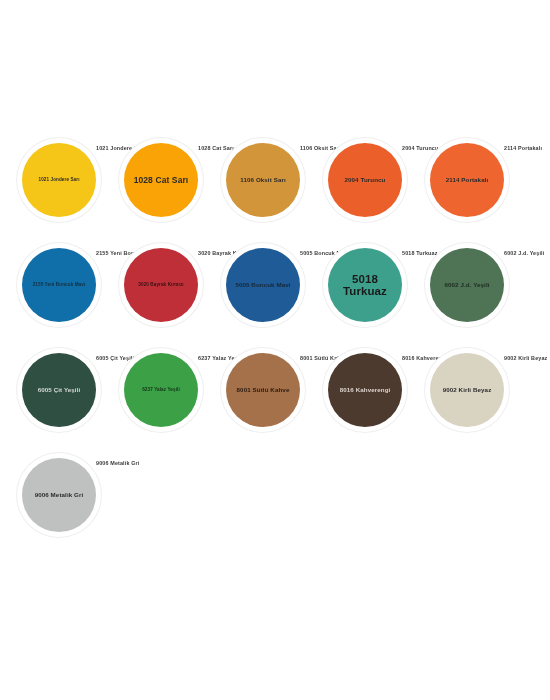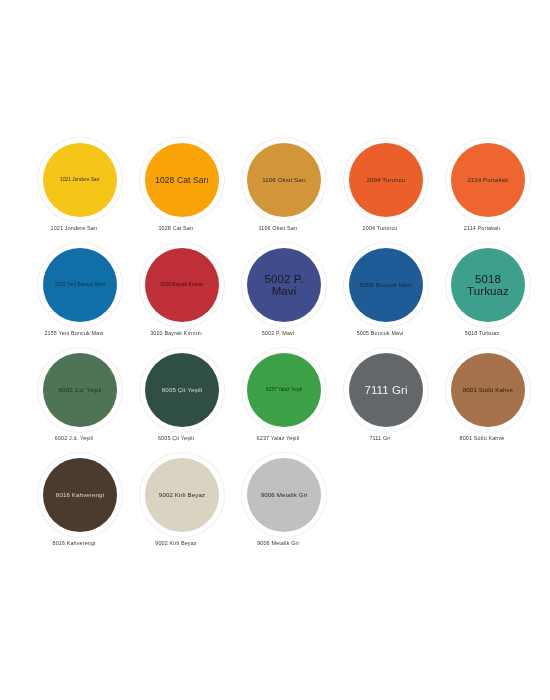--- a/index.html
+++ b/index.html
@@ -31,24 +31,25 @@
     display: grid;
     grid-template-columns: repeat(5, 102px);
     grid-auto-rows: 105px;
     column-gap: 0px;
     row-gap: 0px;
   }
   .cell {
     width: 102px;
     height: 105px;
     display: flex;
-    flex-direction: column;
-    align-items: flex-end;
+    flex-direction: row;
+    align-items: flex-start;
     justify-content: flex-start;
     box-sizing: border-box;
+    font-weight: bold;
   }
   .cell.empty {
     visibility: hidden;
   }
   .chip-wrap {
     width: 88px;
     height: 80px;
     display: flex;
     align-items: center;
     justify-content: center;
@@ -144,28 +145,20 @@
       <div class="cell">
         <div class="chip-wrap">
           <div class="chip t-xs" style="background: rgb(190, 47, 56);">
             <span class="chip-label" style="color: rgb(58, 16, 19);">3020 Bayrak Kırmızı</span>
           </div>
         </div>
         <div class="caption">3020 Bayrak Kırmızı</div>
       </div>
       <div class="cell">
         <div class="chip-wrap">
-          <div class="chip t-lg" style="background: rgb(63, 77, 140);">
-            <span class="chip-label" style="color: rgb(26, 26, 26);">5002 P. Mavi</span>
-          </div>
-        </div>
-        <div class="caption">5002 P. Mavi</div>
-      </div>
-      <div class="cell">
-        <div class="chip-wrap">
           <div class="chip t-sm" style="background: rgb(31, 91, 150);">
             <span class="chip-label" style="color: rgb(23, 39, 58);">5005 Boncuk Mavi</span>
           </div>
         </div>
         <div class="caption">5005 Boncuk Mavi</div>
       </div>
       <div class="cell">
         <div class="chip-wrap">
           <div class="chip t-lg" style="background: rgb(61, 160, 140);">
             <span class="chip-label" style="color: rgb(26, 26, 26);">5018 Turkuaz</span>
@@ -189,28 +182,20 @@
         </div>
         <div class="caption">6005 Çit Yeşili</div>
       </div>
       <div class="cell">
         <div class="chip-wrap">
           <div class="chip t-xs" style="background: rgb(59, 160, 70);">
             <span class="chip-label" style="color: rgb(22, 51, 26);">6237 Yalaz Yeşili</span>
           </div>
         </div>
         <div class="caption">6237 Yalaz Yeşili</div>
-      </div>
-      <div class="cell">
-        <div class="chip-wrap">
-          <div class="chip t-lg" style="background: rgb(99, 103, 105);">
-            <span class="chip-label" style="color: rgb(242, 242, 242);">7111 Gri</span>
-          </div>
-        </div>
-        <div class="caption">7111 Gri</div>
       </div>
       <div class="cell">
         <div class="chip-wrap">
           <div class="chip t-sm" style="background: rgb(164, 113, 74);">
             <span class="chip-label" style="color: rgb(43, 27, 16);">8001 Sütlü Kahve</span>
           </div>
         </div>
         <div class="caption">8001 Sütlü Kahve</div>
       </div>
       <div class="cell">

